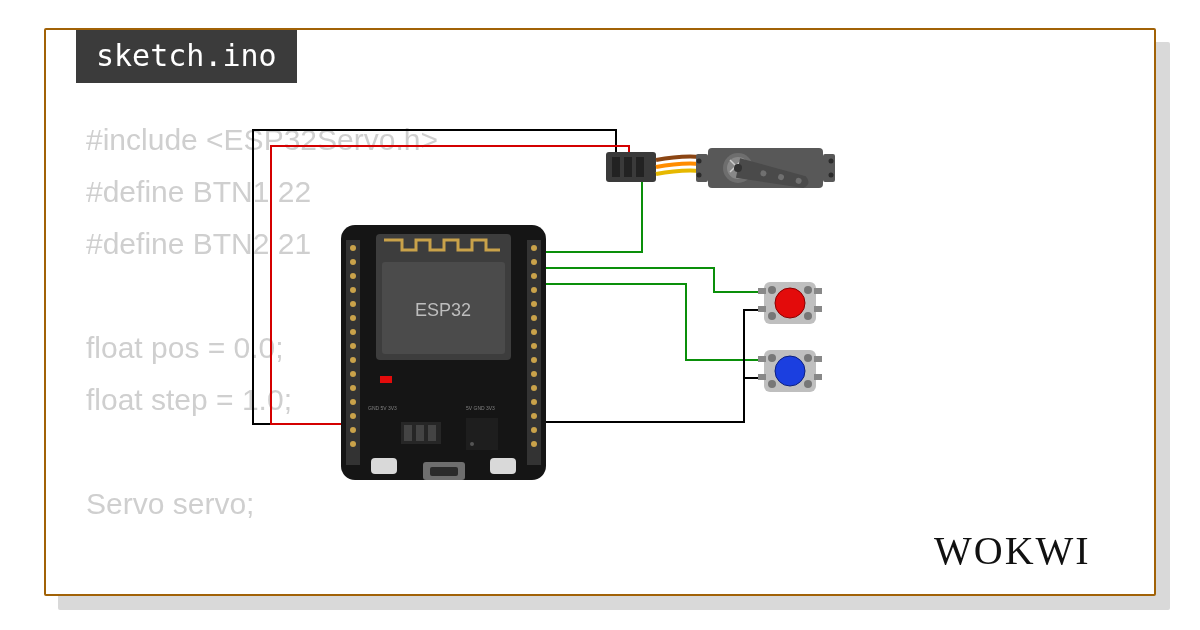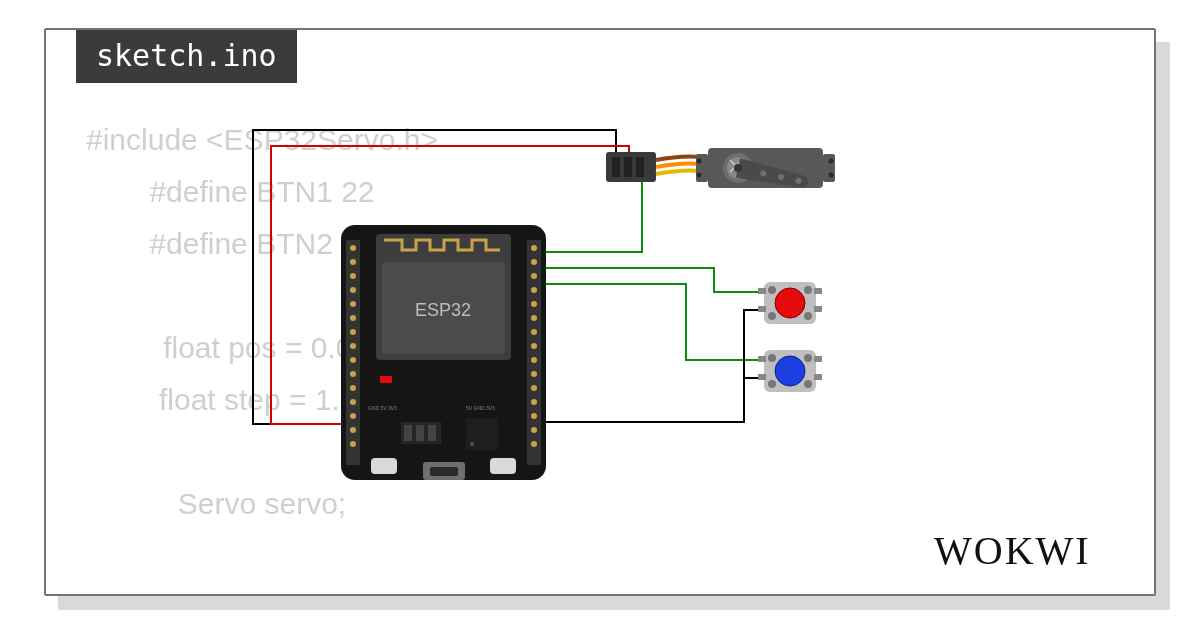--- a/index.html
+++ b/index.html
@@ -21,25 +21,24 @@
     background: #d9d9d9;
     border-radius: 2px;
   }
   .card {
     position: absolute;
     left: 44px;
     top: 28px;
     width: 1112px;
     height: 568px;
     background: #fff;
-    border: 2px solid #737373;
+    border: 2px solid #a16207;
     border-radius: 2px;
     box-sizing: border-box;
     overflow: hidden;
-    text-align: center;
   }
   .tab {
     position: absolute;
     left: 30px;
     top: -2px;
     background: #3b3b3b;
     color: #fff;
     font-size: 30px;
     padding: 10px 20px 10px 20px;
     font-family: Menlo, Consolas, monospace;

